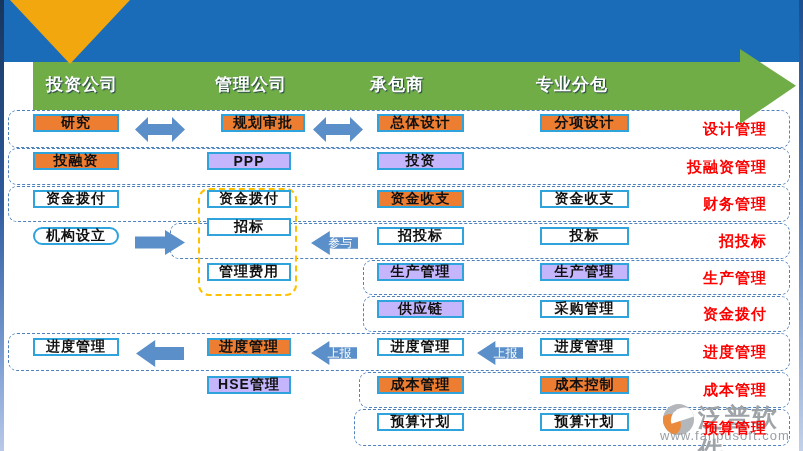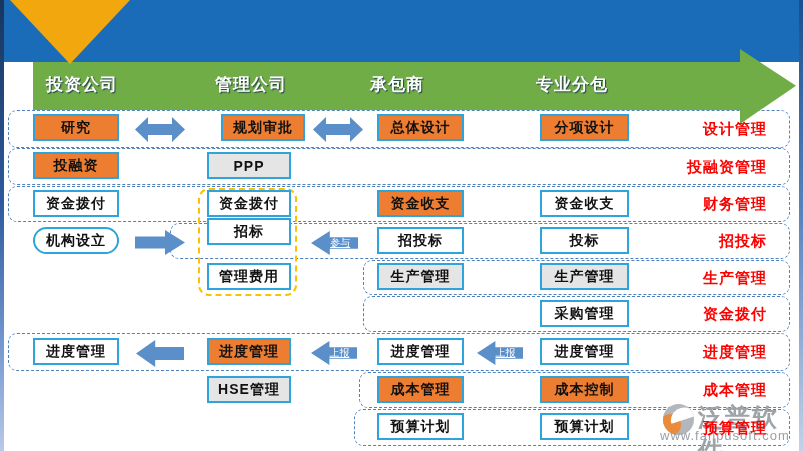--- a/index.html
+++ b/index.html
@@ -19,32 +19,32 @@
   .green-body{position:absolute;left:33px;top:62px;width:707px;height:48px;background:#70ad47;z-index:1;}
   .green-head{position:absolute;left:740px;top:49px;width:56px;height:75px;background:#70ad47;
     clip-path:polygon(0 0,100% 49%,0 100%);z-index:1;}
   .col-header{position:absolute;top:73px;color:#ffffff;font-size:17px;font-weight:bold;z-index:2;
     text-shadow:1px 1px 1px rgba(10,30,70,.75);letter-spacing:1px;}
   .row-rect{position:absolute;border:1.6px dashed #4f81bd;border-radius:9px;box-sizing:border-box;}
   .red-label{position:absolute;right:22px;top:50%;transform:translateY(-50%);
     color:#fe0000;font-size:15px;font-weight:bold;letter-spacing:1px;z-index:5;}
   .ybox{position:absolute;left:198px;top:188px;width:99px;height:108px;border:2.4px dashed #ffc000;
     border-radius:11px;box-sizing:border-box;z-index:2;}
-  .box{position:absolute;height:27px;box-sizing:border-box;border:2px solid #2ea3dc;
+  .box{position:absolute;height:18px;box-sizing:border-box;border:2px solid #2ea3dc;
     display:flex;align-items:center;justify-content:center;
     font-size:14px;font-weight:bold;color:#111;z-index:3;letter-spacing:1px;}
   .box.orange{background:#ed7d31;}
-  .box.green{background:#e5e5e5;}
+  .box.green{background:#c4b5fd;}
   .box.white{background:#ffffff;}
   .arr{position:absolute;background:#5b8fc9;z-index:3;}
   .arr-double{clip-path:polygon(0 50%,26% 0,26% 28%,74% 28%,74% 0,100% 50%,74% 100%,74% 72%,26% 72%,26% 100%);}
   .arr-left{clip-path:polygon(0 50%,40% 0,40% 26%,100% 26%,100% 74%,40% 74%,40% 100%);}
   .arr-right{clip-path:polygon(100% 50%,60% 0,60% 26%,0 26%,0 74%,60% 74%,60% 100%);}
   .arr .tag{position:absolute;left:62%;top:50%;transform:translate(-50%,-50%);
-    color:#fff;font-size:10px;white-space:nowrap;text-decoration:underline;}
+    color:#fff;font-size:12px;white-space:nowrap;}
   .wm{position:absolute;z-index:2;}
   .wm-logo{left:663px;top:404px;width:31px;height:31px;border-radius:50%;
     background:#b3b6ba;overflow:hidden;}
   .wm-logo::before{content:"";position:absolute;left:-4px;top:10px;width:22px;height:22px;
     background:#e98a3c;border-radius:50%;}
   .wm-logo::after{content:"";position:absolute;left:6px;top:4px;width:26px;height:12px;
     background:#ffffff;border-radius:50% 50% 0 0/100% 100% 0 0;transform:rotate(-18deg);}
   .wm-brand{left:698px;top:401px;font-size:25px;font-weight:bold;color:#9ea3a8;letter-spacing:2px;}
   .wm-url{left:660px;top:428px;font-size:13px;color:#9aa0a6;letter-spacing:1px;}
 </style>
@@ -98,39 +98,41 @@
 
   <div class="box orange" style="left:33px; top:114px;width:86px;">研究</div>
   <div class="arr arr-double" style="left:135px;top:117px;width:50px;height:25px;"></div>
   <div class="box orange" style="left:207px;top:114px;width:84px;margin-left:14px;">规划审批</div>
   <div class="arr arr-double" style="left:313px;top:117px;width:50px;height:25px;"></div>
   <div class="box orange" style="left:377px;top:114px;width:87px;">总体设计</div>
   <div class="box orange" style="left:540px;top:114px;width:89px;">分项设计</div>
 
   <div class="box orange" style="left:33px; top:152px;width:86px;">投融资</div>
   <div class="box green" style="left:207px;top:152px;width:84px;">PPP</div>
+  <div class="box green" style="left:377px;top:152px;width:87px;">投资</div>
 
   <div class="box white" style="left:33px; top:190px;width:86px;">资金拨付</div>
   <div class="box white" style="left:207px;top:190px;width:84px;">资金拨付</div>
   <div class="box orange" style="left:377px;top:190px;width:87px;">资金收支</div>
   <div class="box white" style="left:540px;top:190px;width:89px;">资金收支</div>
 
   <div class="box white" style="left:33px; top:227px;width:86px;border-radius:15px;">机构设立</div>
   <div class="arr arr-right" style="left:135px;top:230px;width:50px;height:25px;"></div>
   <div class="box white" style="left:207px;top:218px;width:84px;">招标</div>
   <div class="arr arr-left" style="left:311px;top:231px;width:47px;height:24px;">
     <span class="tag">参与</span>
     </div>
   <div class="box white" style="left:377px;top:227px;width:87px;">招投标</div>
   <div class="box white" style="left:540px;top:227px;width:89px;">投标</div>
 
   <div class="box white" style="left:207px;top:263px;width:84px;text-align:center;">管理费用</div>
   <div class="box green" style="left:377px;top:263px;width:87px;">生产管理</div>
   <div class="box green" style="left:540px;top:263px;width:89px;">生产管理</div>
 
+  <div class="box green" style="left:377px;top:300px;width:87px;">供应链</div>
   <div class="box white" style="left:540px;top:300px;width:89px;">采购管理</div>
 
   <div class="box white" style="left:33px; top:338px;width:86px;">进度管理</div>
   <div class="arr arr-left" style="left:136px;top:340px;width:48px;height:27px;"></div>
   <div class="box orange" style="left:207px;top:338px;width:84px;">进度管理</div>
   <div class="arr arr-left" style="left:311px;top:341px;width:46px;height:24px;">
     <span class="tag">上报</span>
     </div>
   <div class="box white" style="left:377px;top:338px;width:87px;">进度管理</div>
   <div class="arr arr-left" style="left:477px;top:341px;width:46px;height:24px;">

